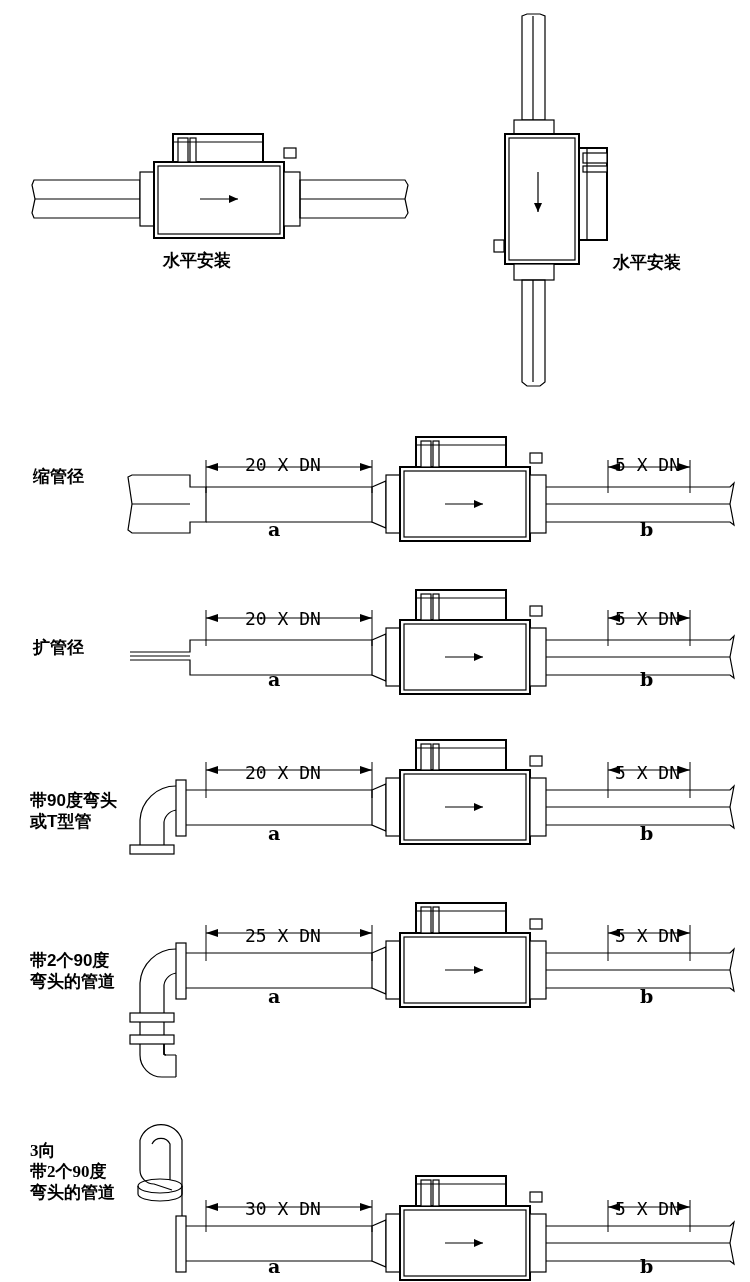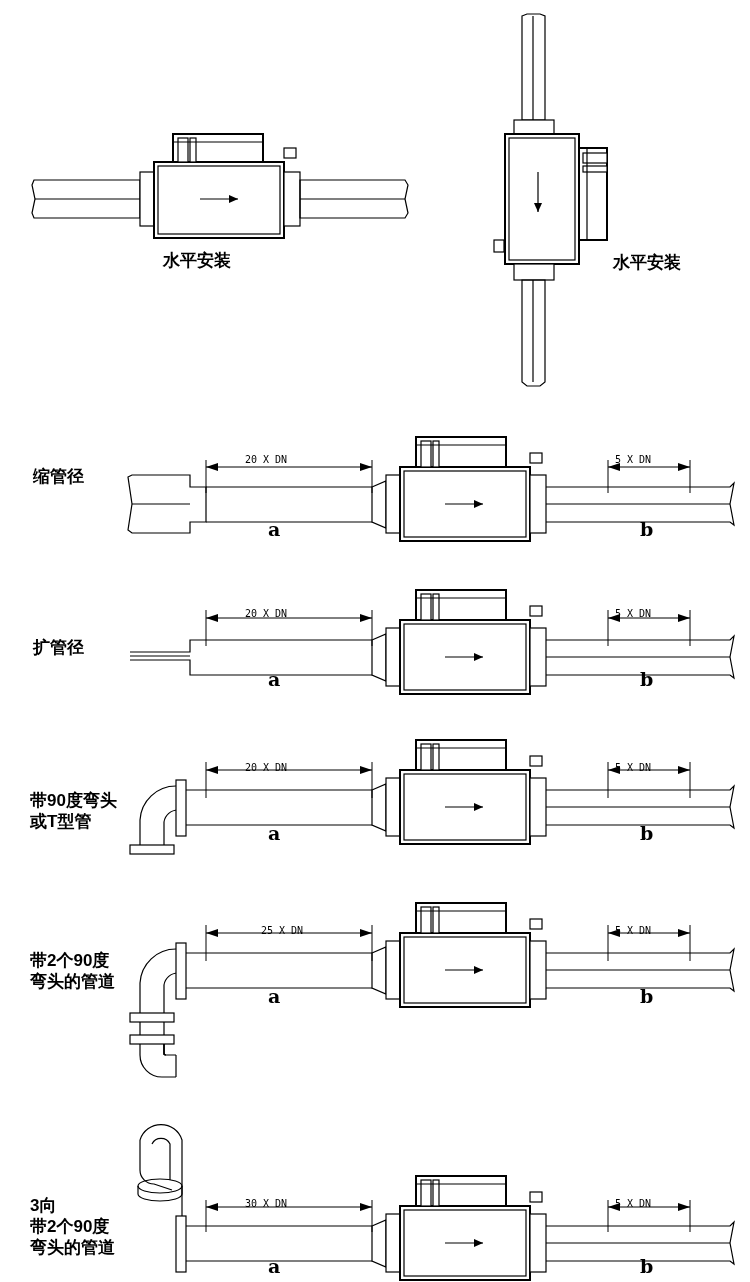--- a/index.html
+++ b/index.html
@@ -22,21 +22,21 @@
     position: absolute;
     font-weight: bold;
     font-size: 17px;
     line-height: 21px;
     color: #000;
     white-space: pre-line;
   }
   .dim-label {
     position: absolute;
     font-family: "DejaVu Sans Mono", monospace;
-    font-size: 10px;
+    font-size: 18px;
     color: #000;
     white-space: nowrap;
   }
   .ab-label {
     position: absolute;
     font-family: "DejaVu Serif", serif;
     font-weight: bold;
     font-size: 19px;
     color: #000;
   }
@@ -293,26 +293,26 @@
     <line class="ln" x1="296" y1="16" x2="386" y2="16"></line>
     <rect class="ln fillw" x="410" y="24" width="12" height="10"></rect>
     <rect class="ln fillw" x="410" y="46" width="16" height="58"></rect>
     <g>
       <line class="ln" x1="325" y1="75" x2="363" y2="75"></line>
       <polygon points="363,75 354,71 354,79" fill="#000"></polygon>
     </g>
     <path class="ln" d="M426,58 L610,58 L614,54 L610,75 L614,96 L610,93 L426,93"></path>
     <line class="ln" x1="426" y1="75" x2="610" y2="75"></line>
   </svg>
-  <div class="dim-label" style="left:245px; top:925px;margin-left:16px;">25 X DN</div>
+  <div class="dim-label" style="left:245px; top:925px;">25 X DN</div>
   <div class="dim-label" style="left:615px; top:925px;">5 X DN</div>
   <div class="ab-label" style="left:268px; top:985px;">a</div>
   <div class="ab-label" style="left:640px; top:985px;">b</div>
 
-  <div class="label" style="left:30px; top:1195px;">3向
+  <div class="label" style="left:30px; top:1140px;font-family:Liberation Serif, serif;">3向
 带2个90度
 弯头的管道</div>
   <svg width="620" height="200" style="position:absolute; left:120px; top:1120px;">
     <g>
       <line class="ln-thin" x1="86" y1="80" x2="86" y2="112"></line>
       <line class="ln-thin" x1="252" y1="80" x2="252" y2="112"></line>
       <line class="ln-thin" x1="86" y1="87" x2="252" y2="87"></line>
       <polygon points="86,87 98,83 98,91" fill="#000"></polygon>
       <polygon points="252,87 240,83 240,91" fill="#000"></polygon>
     </g>

